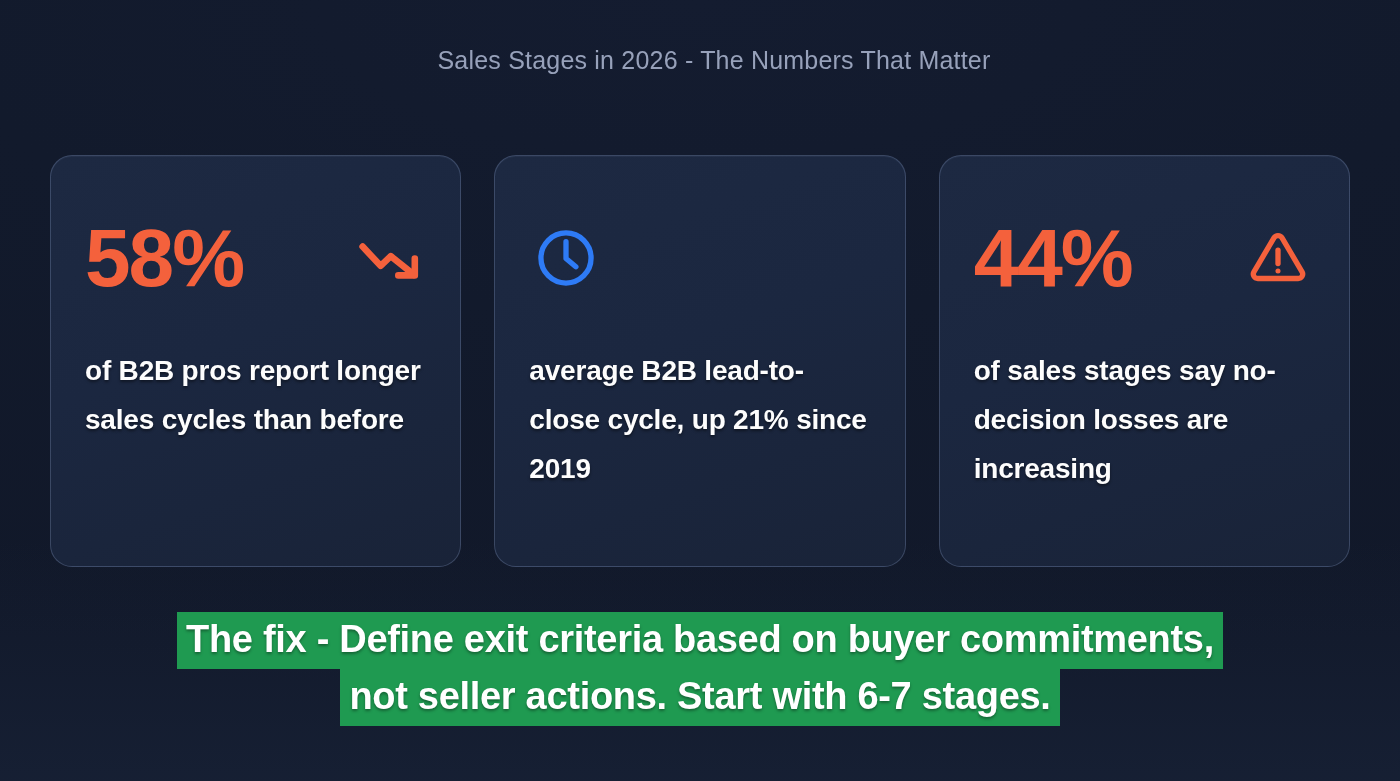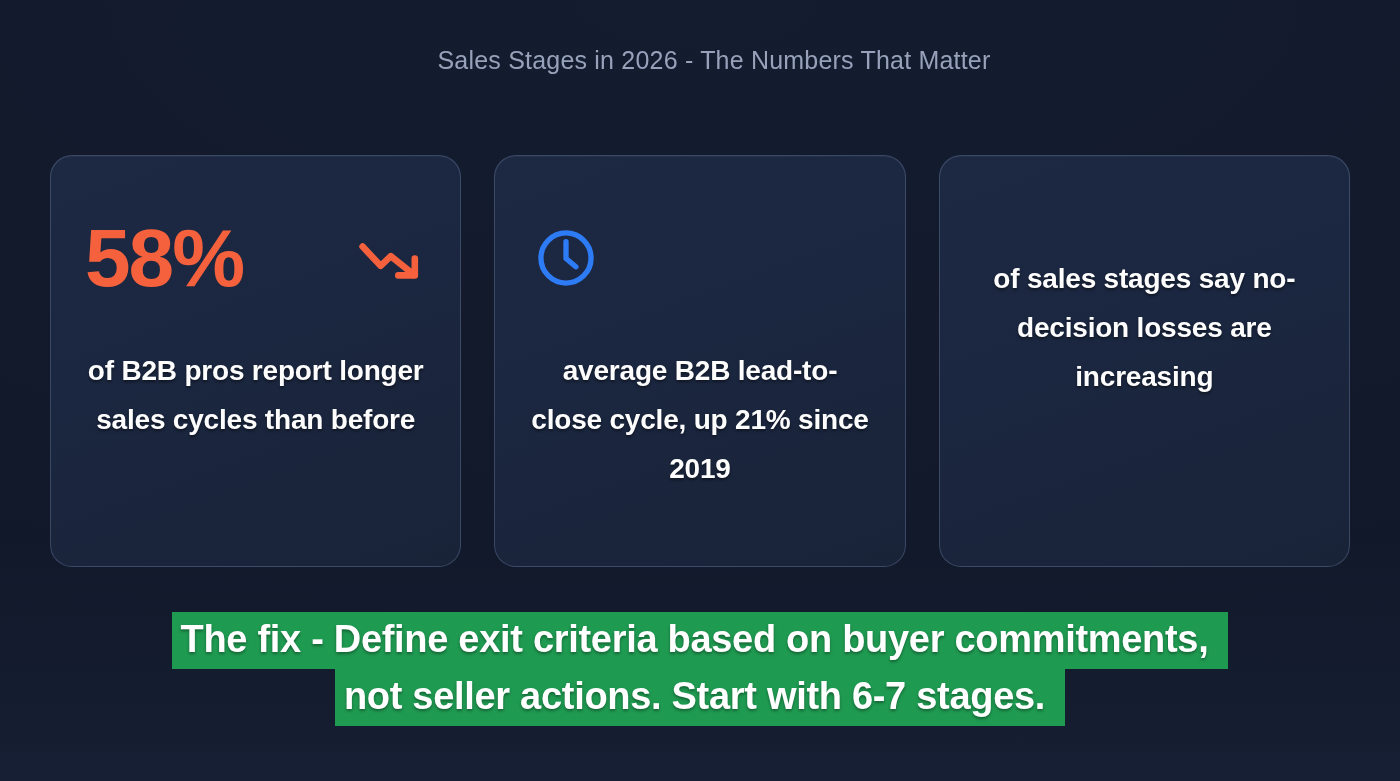--- a/index.html
+++ b/index.html
@@ -62,21 +62,20 @@
   .card {
     flex: 1 1 0;
     position: relative;
     border-radius: 22px;
     border: 1px solid rgba(136,157,194,0.30);
     background: linear-gradient(160deg, #1d2942 0%, #1b2740 45%, #192338 100%);
     box-shadow: inset 0 1px 0 rgba(170,190,225,0.06);
     box-sizing: border-box;
     padding: 56px 34px 0 34px;
     overflow: hidden;
-    text-align: center;
   }
 
   .stat-row {
     display: flex;
     align-items: center;
     justify-content: space-between;
     height: 92px;
   }
 
   .stat-figure {
@@ -129,21 +128,21 @@
     z-index: 4;
     line-height: 0;
   }
 
   .fix-line {
     display: inline-block;
     font-size: 38px;
     font-weight: 700;
     color: #ffffff;
     background: #1f9a51;
-    padding: 5px 20px 8px 9px;
+    padding: 5px 9px 8px 9px;
     line-height: 44px;
     letter-spacing: -0.3px;
     box-decoration-break: clone;
     -webkit-box-decoration-break: clone;
     text-shadow: 0 2px 3px rgba(0,0,0,0.35);
   }
 </style>
 </head>
 <body>
 
@@ -175,20 +174,33 @@
           <svg width="64" height="64" viewBox="0 0 24 24" fill="none" stroke="#2e7bf6" stroke-width="2" stroke-linecap="round" stroke-linejoin="round">
             <circle cx="12" cy="12" r="9.4"></circle>
             <polyline points="12,5.9 12,12.2 15.7,15.3"></polyline>
           </svg>
         </span>
       </div>
       <div class="card-body">average B2B lead-to-close cycle, up 21% since 2019</div>
     </div>
 
     <div class="card">
+      <div class="stat-row">
+        <div class="stat-figure">
+          <span class="stat-number" style="color:#f4613c">44%</span>
+          <span class="stat-unit" style="color:#f4613c"></span>
+        </div>
+        <span class="stat-icon">
+          <svg width="64" height="64" viewBox="0 0 24 24" fill="none" stroke="#f4613c" stroke-width="2" stroke-linecap="round" stroke-linejoin="round">
+            <path d="M12 3.6c.62 0 1.2.33 1.52.87l7.5 12.7c.66 1.12-.14 2.53-1.45 2.53H4.43c-1.31 0-2.11-1.41-1.45-2.53l7.5-12.7c.32-.54.9-.87 1.52-.87z"></path>
+            <line x1="12" y1="9.1" x2="12" y2="14.1"></line>
+            <circle cx="12" cy="16.9" r="0.95" fill="#f4613c" stroke="none"></circle>
+          </svg>
+        </span>
+      </div>
       <div class="card-body">of sales stages say no-decision losses are increasing</div>
     </div>
 
   </div>
 
   <div class="fix-block">
     <div><span class="fix-line">The fix - Define exit criteria based on buyer commitments,</span></div>
     <div><span class="fix-line">not seller actions. Start with 6-7 stages.</span></div>
   </div>
 

